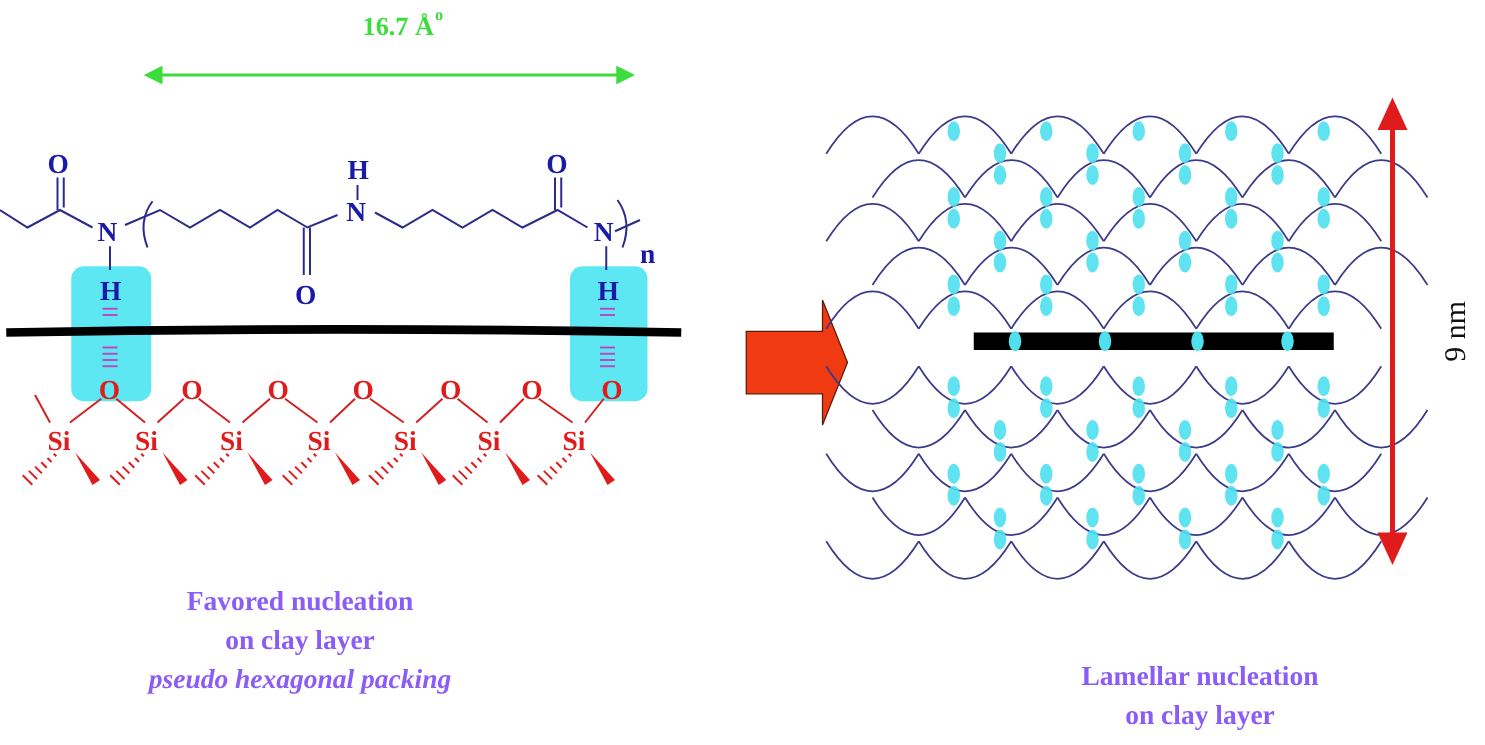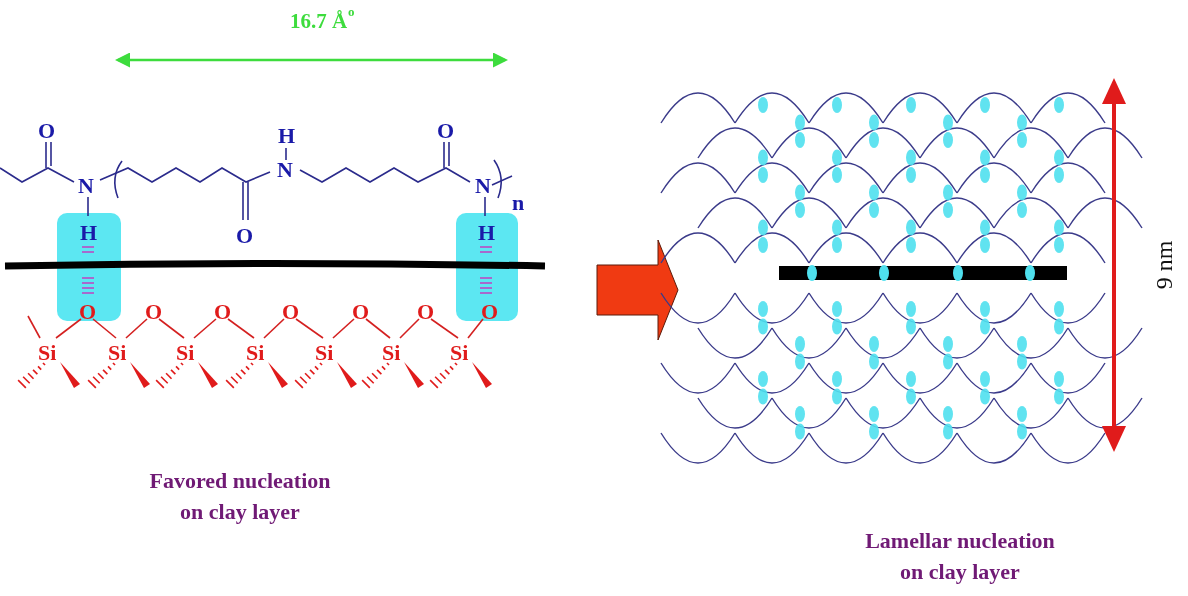--- a/index.html
+++ b/index.html
@@ -1,18 +1,18 @@
 <!DOCTYPE html>
 <html><head>
 <meta charset="utf-8">
 <style>
   html, body { margin: 0; padding: 0; background: #ffffff; }
   body { width: 1188px; height: 596px; position: relative; overflow: hidden; font-family: "Liberation Serif", serif; }
   #stage { position: absolute; left: 0; top: 0; width: 1188px; height: 596px; }
-  .caption { position: absolute; text-align: center; color: #701a75; font-family: "Liberation Serif", serif; font-weight: bold; font-size: 22px; line-height: 31px; }
+  .caption { position: absolute; text-align: center; color: #8b5cf6; font-family: "Liberation Serif", serif; font-weight: bold; font-size: 22px; line-height: 31px; }
   .caption .it { font-style: italic; }
   .lbl-blue { fill: #1a1aa8; font-family: "Liberation Serif", serif; font-weight: bold; font-size: 22px; }
   .lbl-red { fill: #e01b1b; font-family: "Liberation Serif", serif; font-weight: bold; font-size: 22px; }
   .bond { stroke: #2b2b8c; stroke-width: 1.6; fill: none; }
   .rbond { stroke: #d42020; stroke-width: 1.6; fill: none; }
 </style>
 </head>
 <body>
 
 <svg id="stage" width="1188" height="596" viewBox="0 0 1188 596" xmlns="http://www.w3.org/2000/svg">
@@ -169,20 +169,21 @@
       <text x="282" y="319" class="lbl-red">O</text>
       <text x="352" y="319" class="lbl-red">O</text>
       <text x="417" y="319" class="lbl-red">O</text>
       <text x="481" y="319" class="lbl-red">O</text>
     </g>
 
   <foreignObject x="40" y="465" width="400" height="110">
     <div xmlns="http://www.w3.org/1999/xhtml" class="caption" style="position:static;width:400px;">
       <div>Favored nucleation</div>
       <div>on clay layer</div>
+      <div class="it">pseudo hexagonal packing</div>
     </div>
   </foreignObject>
 
   <path d="M597,265 L658,265 L658,240 L678,290 L658,340 L658,315 L597,315 Z" fill="#f03a12" stroke="#5a1a0a" stroke-width="1"></path>
 
   <g id="lattice">
       <path d="M661,263 Q698,203 735,263" fill="none" stroke="#3b3b8a" stroke-width="1.4"></path>
       <path d="M735,263 Q772,203 809,263" fill="none" stroke="#3b3b8a" stroke-width="1.4"></path>
       <path d="M809,263 Q846,203 883,263" fill="none" stroke="#3b3b8a" stroke-width="1.4"></path>
       <path d="M883,263 Q920,203 957,263" fill="none" stroke="#3b3b8a" stroke-width="1.4"></path>

